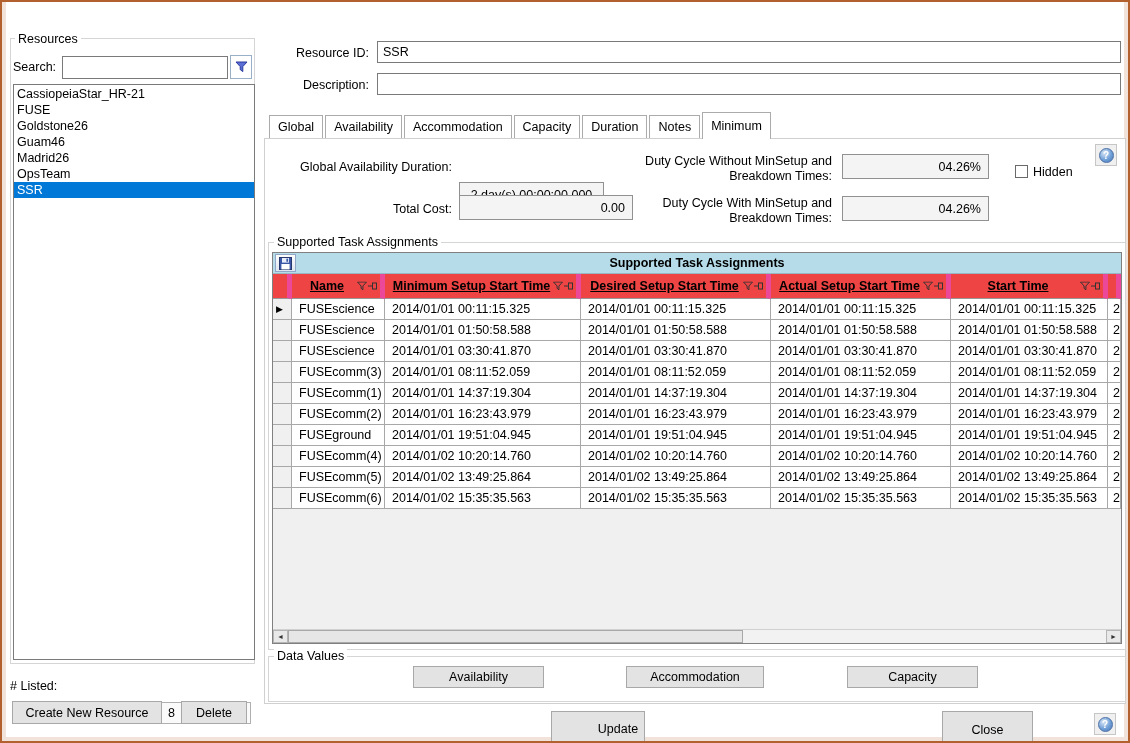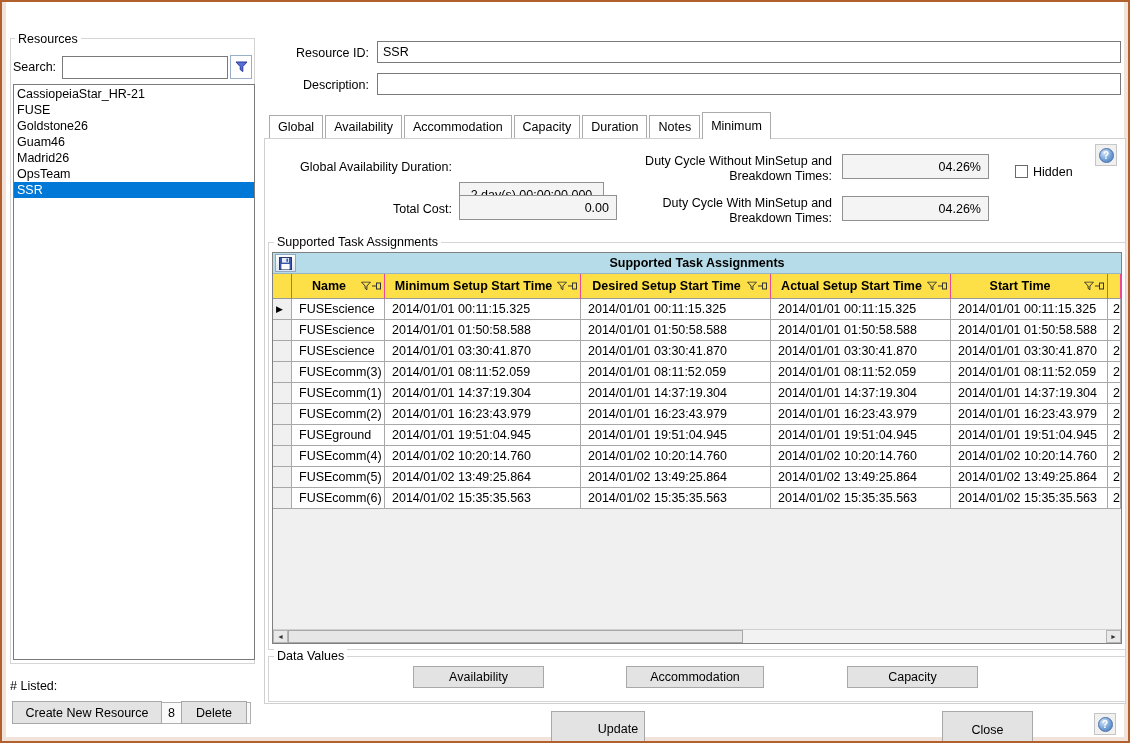--- a/index.html
+++ b/index.html
@@ -39,21 +39,21 @@
   .checkbox{position:absolute;width:13px;height:13px;border:1px solid #6a6a6a;background:#fff;}
   
   .help-btn{position:absolute;width:22px;height:22px;background:#f0f0f0;border:1px solid #c6c6c6;display:flex;align-items:center;justify-content:center;cursor:default;}
   .help-circle{width:15px;height:15px;border-radius:50%;background:radial-gradient(circle at 35% 30%, #d9e6f5, #70a0d8 55%, #4a77b8);border:1px solid #4a6fa5;color:#fff;font-weight:bold;font-size:10px;display:flex;align-items:center;justify-content:center;}
   
   .grid{position:absolute;left:270px;top:250px;width:850px;height:392px;border:1px solid #808080;background:#f0f0f0;display:flex;flex-direction:column;}
   .gcaption{height:21px;background:#b5dce8;border-bottom:1px solid #98b6c2;display:flex;align-items:center;position:relative;flex:0 0 auto;}
   .gcaption-text{flex:1;text-align:center;font-weight:bold;font-size:12.5px;}
   .gsave{position:absolute;left:2px;top:1px;width:21px;height:18px;background:linear-gradient(#fdfdfd,#dfe6ef);border:1px solid #8fa8c8;display:flex;align-items:center;justify-content:center;cursor:default;}
   .gheader{height:25px;display:flex;flex:0 0 auto;background:#f1f1f1;}
-  .hcell{border-right:1px solid #ec4899;border-bottom:1px solid #999;background:#fde047;display:flex;align-items:center;justify-content:center;font-weight:bold;font-size:12.5px;position:relative;white-space:nowrap;overflow:hidden;padding-right:20px;padding-left:2px;}
+  .hcell{border-right:5px solid #ec4899;border-bottom:1px solid #999;background:#ef4444;display:flex;align-items:center;justify-content:center;font-weight:bold;font-size:12.5px;position:relative;white-space:nowrap;overflow:hidden;padding-right:20px;padding-left:2px;text-decoration:underline;}
   .hcell.selector{padding:0;}
   .hicons{position:absolute;right:2px;top:50%;transform:translateY(-50%);display:flex;align-items:center;gap:1px;}
   .grow{height:21px;display:flex;flex:0 0 auto;background:#fff;}
   .gcell{border-right:1px solid #a8a8a8;border-bottom:1px solid #a8a8a8;display:flex;align-items:center;font-size:12.5px;padding-left:7px;white-space:nowrap;overflow:hidden;background:#fff;}
   .gcell.selector{background:#f0f0f0;padding-left:3px;justify-content:flex-start;}
   .gempty{flex:1 1 auto;background:#f0f0f0;}
   .gscroll{height:14px;flex:0 0 auto;display:flex;background:#f2f2f2;border-top:1px solid #d0d0d0;}
   .garrow{width:15px;height:100%;background:#e9e9e9;border:1px solid #b5b5b5;display:flex;align-items:center;justify-content:center;font-size:7px;color:#333;flex:0 0 auto;cursor:default;}
   .gtrack{flex:1;position:relative;background:#f2f2f2;}
   .gthumb{position:absolute;left:0;top:0;height:100%;width:455px;background:#e6e6e6;border:1px solid #a8a8a8;cursor:default;}
@@ -106,21 +106,21 @@
       <div class="tab">Capacity</div>
       <div class="tab">Duration</div>
       <div class="tab">Notes</div>
       <div class="tab active">Minimum</div>
     </div>
 
   <span class="lbl right" style="left:280px;top:158px;width:170px;">Global Availability Duration:</span>
   <div class="rofield center" style="left:457px;top:151px;width:145px;height:25px;">2 day(s) 00:00:00.000</div>
 
   <span class="lbl right" style="left:280px;top:200px;width:170px;">Total Cost:</span>
-  <div class="rofield right" style="left:457px;top:193px;width:158px;height:25px;">0.00</div>
+  <div class="rofield right" style="left:457px;top:193px;width:174px;height:25px;">0.00</div>
 
   <span class="lbl right" style="left:622px;top:152px;width:208px;">Duty Cycle Without MinSetup and Breakdown Times:</span>
   <div class="rofield right" style="left:840px;top:152px;width:147px;height:25px;">04.26%</div>
 
   <span class="lbl right" style="left:622px;top:194px;width:208px;">Duty Cycle With MinSetup and Breakdown Times:</span>
   <div class="rofield right" style="left:840px;top:194px;width:147px;height:25px;">04.26%</div>
 
   <div class="checkbox" style="left:1013px;top:163px;"></div>
   <span class="lbl" style="left:1031px;top:163px;">Hidden</span>
 

